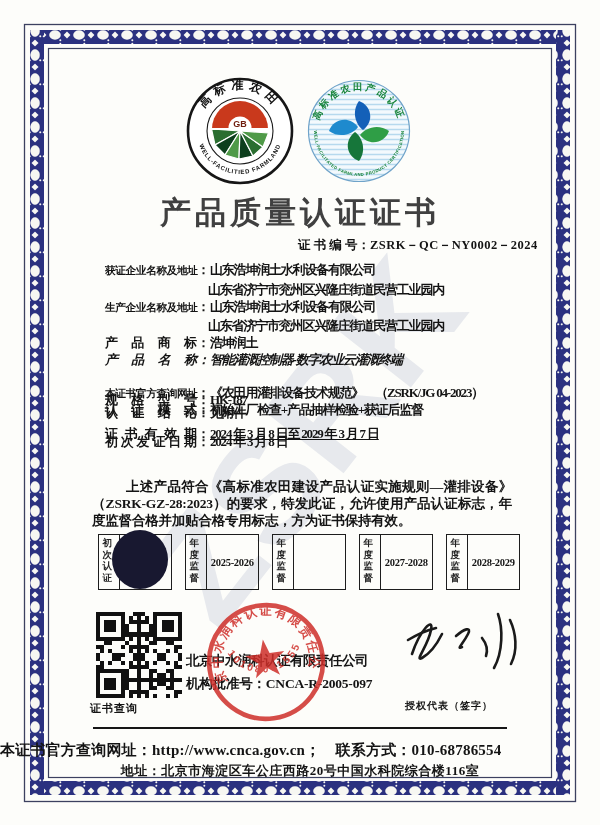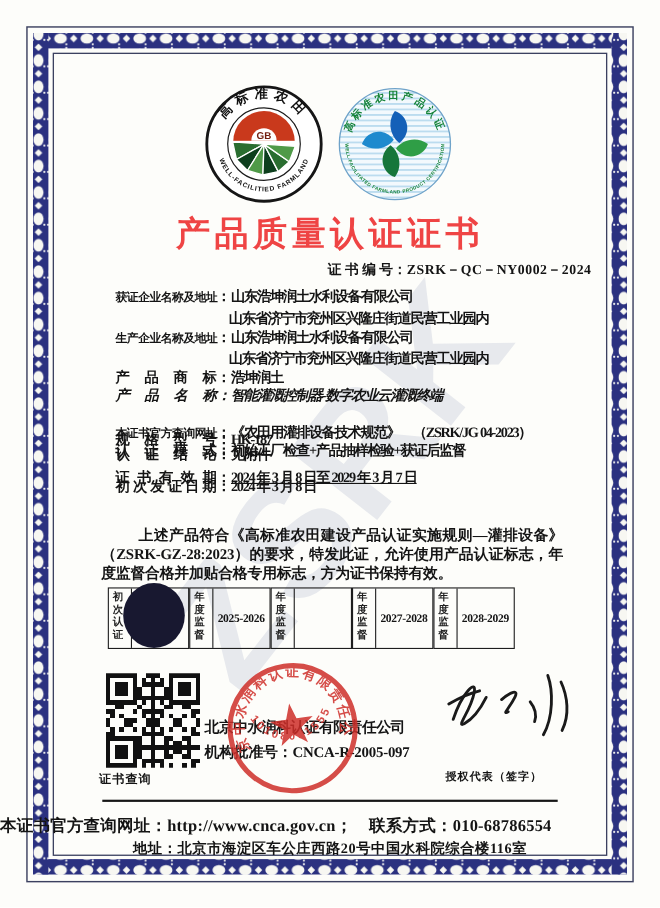--- a/index.html
+++ b/index.html
@@ -20,21 +20,21 @@
     color:rgba(96,110,165,0.14);
     transform:rotate(-52deg);
     z-index:0;user-select:none;pointer-events:none;white-space:nowrap;
   }
   .content{position:absolute;inset:0;z-index:1;}
 
   
   .cert-title{
     left:0;top:192px;width:100%;text-align:center;
     font-family:"Liberation Sans","DejaVu Sans",sans-serif;
-    font-size:31px;font-weight:700;letter-spacing:4px;color:#ef4444;
+    font-size:31px;font-weight:700;letter-spacing:4px;color:#404040;
   }
   .cert-no{left:298px;top:237px;font-size:12.5px;font-weight:700;white-space:nowrap;}
   .cert-no .num{letter-spacing:0.5px;}
 
   
   .row{position:absolute;left:105px;font-size:13px;font-weight:700;white-space:nowrap;}
   .row .lbl{
     display:inline-block;width:92px;text-align:justify;text-align-last:justify;
     vertical-align:baseline;
   }
@@ -43,21 +43,21 @@
   .row .val{letter-spacing:-1.2px;}
   .row-cont{position:absolute;left:208px;font-size:13px;font-weight:700;letter-spacing:-1.2px;white-space:nowrap;}
 
   .paragraph{
     left:92px;top:478px;width:420px;
     font-size:13.5px;line-height:17px;font-weight:700;
     text-align:justify;text-indent:34px;letter-spacing:-0.2px;
   }
 
   
-  .sup-row{left:98px;top:534px;display:flex;}
+  .sup-row{left:98px;top:534px;display:flex;gap:13px;}
   .sup-box{width:72px;height:54px;border:1.3px solid #1d1d1d;display:flex;background:transparent;}
   .sup-box .vcol{
     width:16px;border-right:1.3px solid #1d1d1d;
     font-size:9.5px;font-weight:700;line-height:11.5px;
     padding:3px 0 0 3.5px;word-break:break-all;color:#222;
   }
   .sup-box .yr{flex:1;display:flex;align-items:center;justify-content:center;
     font-size:10.5px;font-weight:700;letter-spacing:-0.3px;}
   .init-circle{
     left:112px;top:530px;width:56px;height:59px;border-radius:50%;

